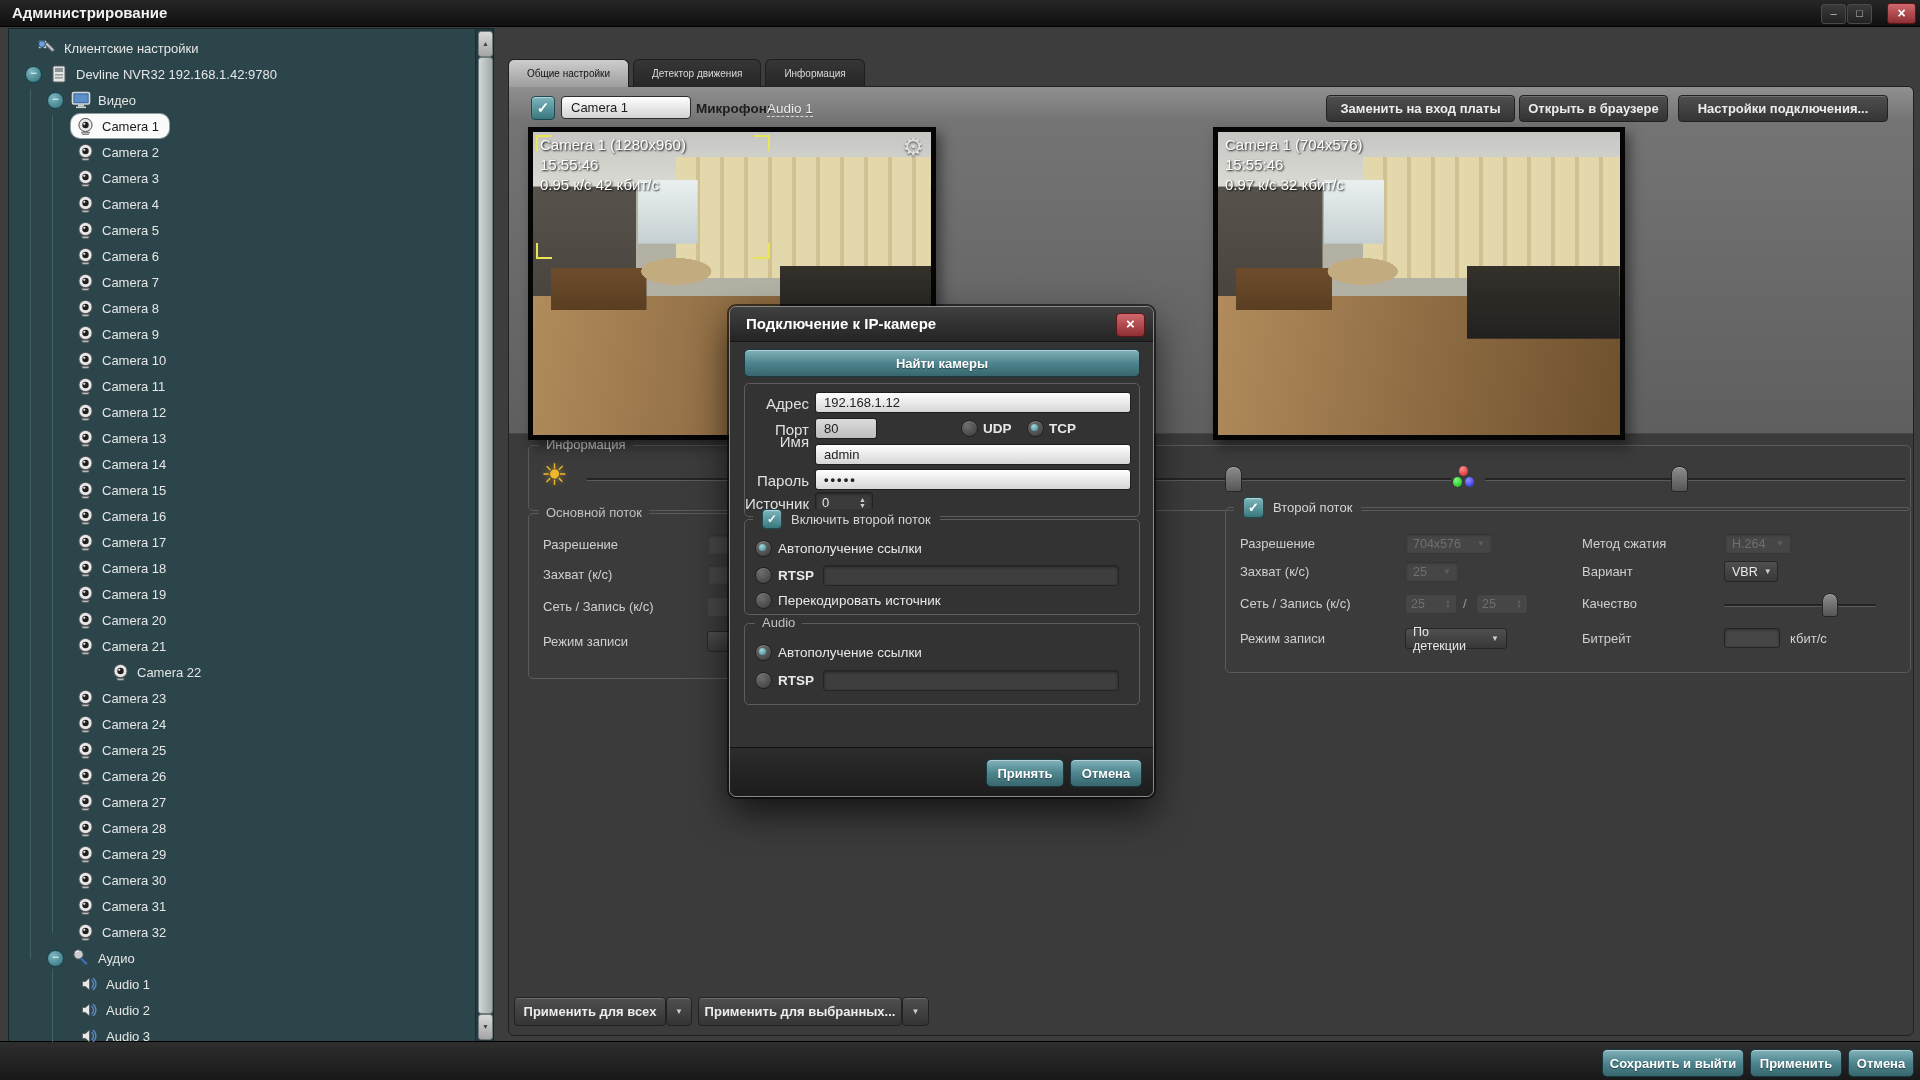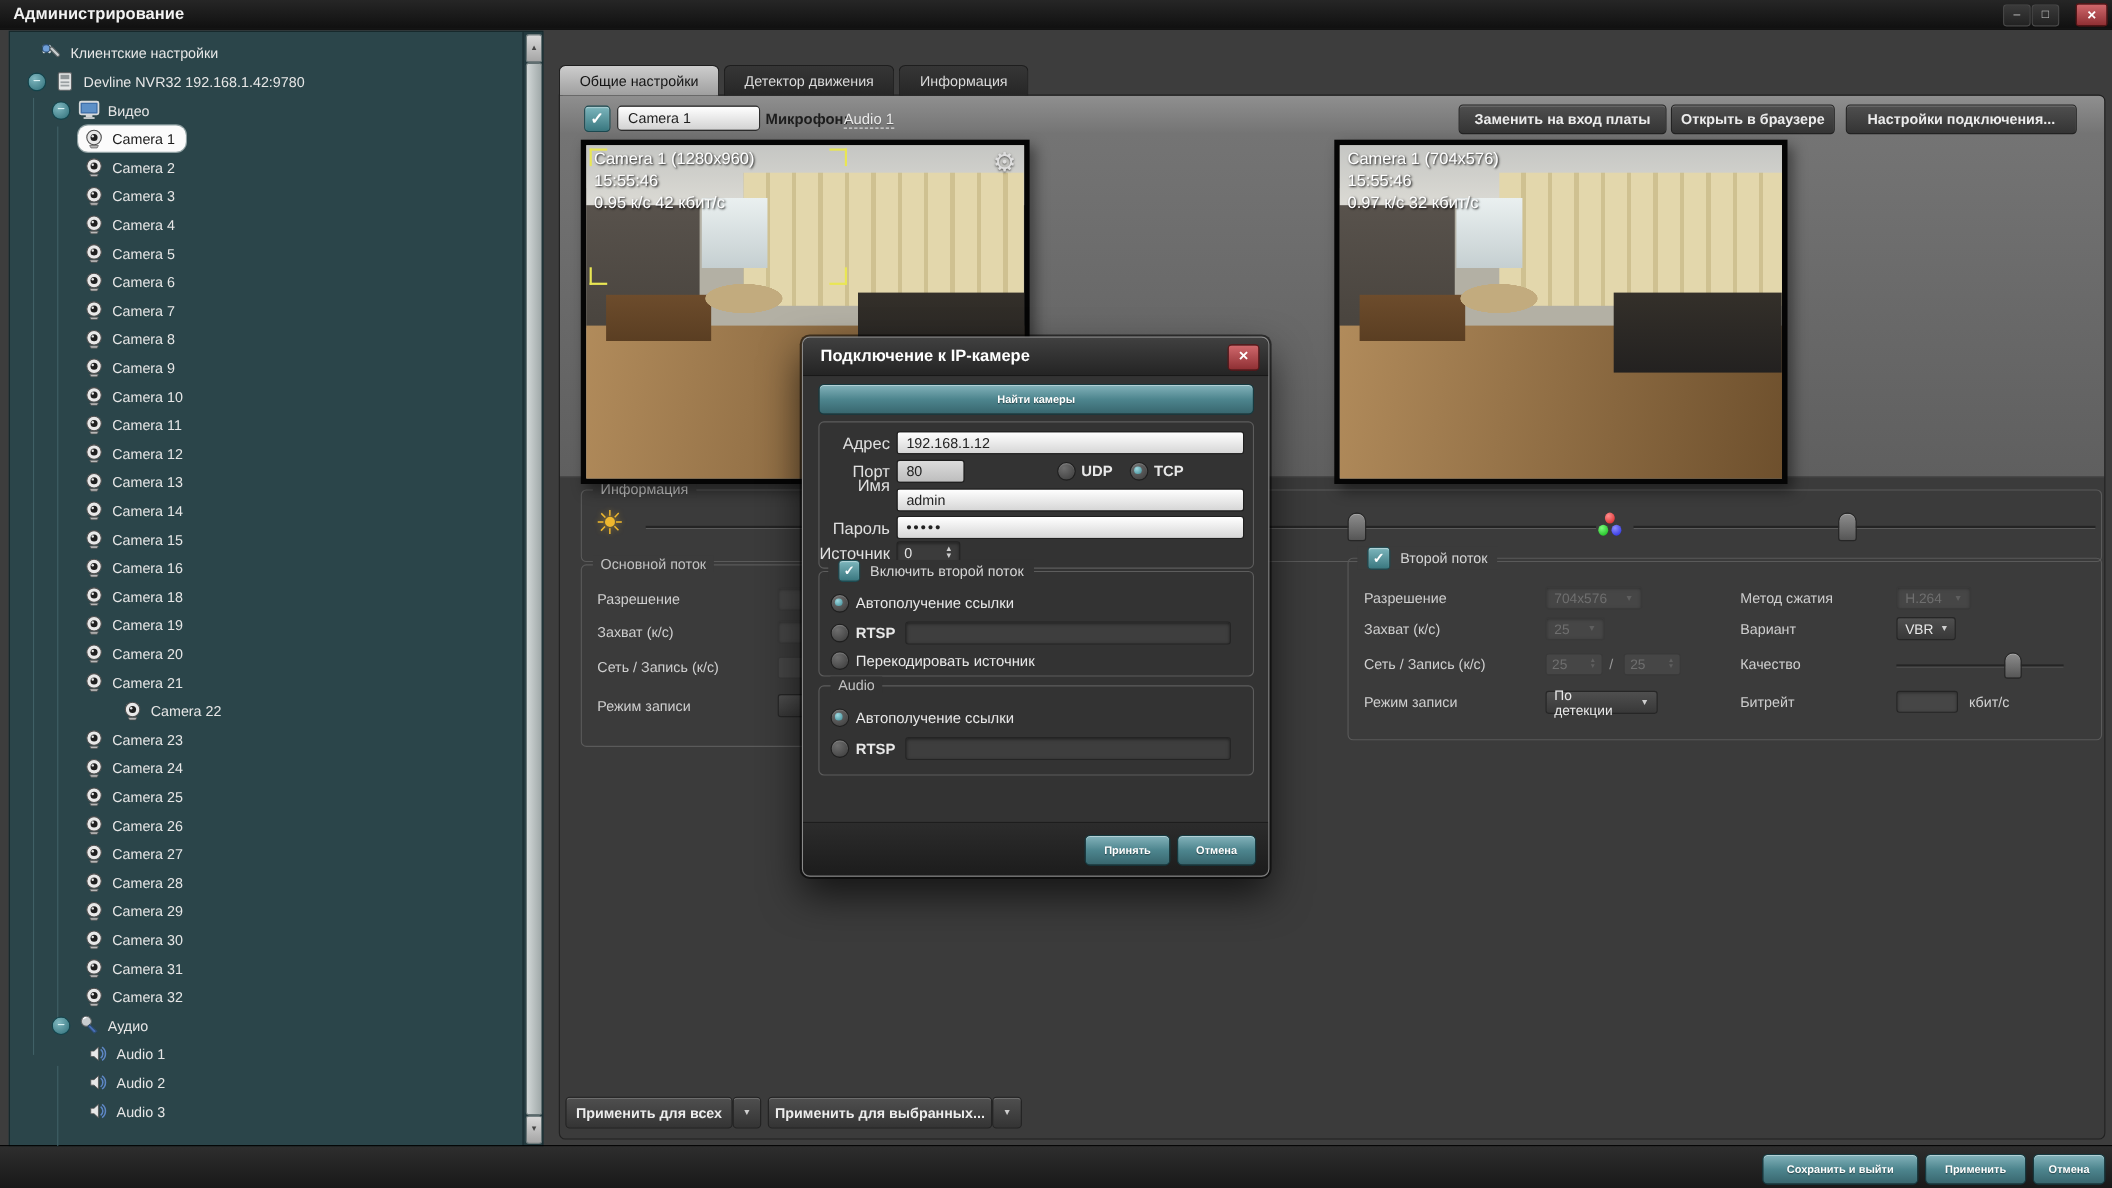--- a/index.html
+++ b/index.html
@@ -26,39 +26,39 @@
   .trow.selected .pill{background:#fbfbfb;border-radius:9px;padding:2px 10px 2px 4px;box-shadow:0 0 0 1px #8fa0a2;}
   .trow.selected .pill span{color:#1b1b1b;}
   .scrollbar{position:absolute;right:0;top:0;bottom:0;width:17px;background:#233a3f;border-left:1px solid #1a2c30;}
   .sb-btn{position:absolute;left:2px;width:13px;height:24px;border-radius:3px;background:linear-gradient(#d9d9d9,#a5a5a5);
           border:1px solid #6f7b7c;color:#454545;font-size:7px;text-align:center;line-height:24px;}
   .sb-thumb{position:absolute;left:2px;width:13px;top:28px;bottom:28px;border-radius:3px;
             background:linear-gradient(90deg,#d2d7d7,#a0a9a9);border:1px solid #6f7b7c;}
 
   
   .tabs{position:absolute;left:508px;top:59px;display:flex;gap:4px;z-index:3;}
-  .tab{height:27px;line-height:27px;padding:0 18px;font-size:13px;border-radius:6px 6px 0 0;
+  .tab{height:27px;line-height:27px;padding:0 18px;font-size:10px;border-radius:6px 6px 0 0;
        background:linear-gradient(#363636,#262626);border:1px solid #1e1e1e;border-bottom:none;color:#dadada;}
   .tab.active{background:linear-gradient(#cdcdcd,#9e9e9e);color:#141414;}
 
   
   .panel{position:absolute;left:508px;top:86px;width:1404px;height:948px;background:#3b3b3b;
          border:1px solid #212121;border-radius:0 6px 6px 6px;overflow:hidden;}
   .panel-top{position:absolute;left:0;top:0;right:0;height:346px;
              background:linear-gradient(#8f8f8f,#747474 10%,#676767 65%,#5f5f5f);border-bottom:1px solid #494949;}
 
   .checkbox{display:flex;align-items:center;justify-content:center;border-radius:4px;color:#fff;
             background:linear-gradient(#7db6bd,#39777f);border:1px solid #1d4a51;
             box-shadow:inset 0 1px 1px rgba(255,255,255,.45);font-weight:bold;}
   .text-input{background:linear-gradient(#ffffff,#d2d2d2);border:1px solid #2d2d2d;border-radius:4px;
               color:#1c1c1c;font-size:13px;padding:0 9px;font-family:"Liberation Sans",sans-serif;box-sizing:border-box;}
   .btn-dark{display:flex;align-items:center;justify-content:center;background:linear-gradient(#4f4f4f,#343434);
             border:1px solid #222;border-radius:4px;color:#ececec;font-size:13px;font-weight:bold;
             box-shadow:inset 0 1px 0 rgba(255,255,255,.18);}
-  .btn-teal{display:flex;align-items:center;justify-content:center;border-radius:5px;color:#fff;font-weight:bold;font-size:10px;
+  .btn-teal{display:flex;align-items:center;justify-content:center;border-radius:5px;color:#fff;font-weight:bold;font-size:13px;
             background:linear-gradient(#83b2ba 0%,#4d858e 50%,#38666e 100%);border:1px solid #163a40;
             box-shadow:inset 0 1px 0 rgba(255,255,255,.4);text-shadow:0 1px 1px rgba(0,0,0,.45);}
 
   
   .preview{position:absolute;background:#050505;padding:5px;box-shadow:5px 6px 12px rgba(0,0,0,.45);z-index:2;}
   .scene{width:100%;height:100%;position:relative;background-color:#b3b0a4;background-repeat:no-repeat;
     background-image:
       radial-gradient(ellipse 58px 22px at 36% 46%, #c2ab7e 60%, transparent 61%),
       linear-gradient(#6d4c2c,#5a3e22),
       linear-gradient(#34302a,#232120),
@@ -390,20 +390,33 @@
           <div class="trow" style="padding-left:62px;">
             <span class="pill">
               <span class="ticon">
                 <svg width="19" height="19" viewBox="0 0 19 19">
                   <circle cx="9.5" cy="8" r="6.6" fill="#e8e8e8" stroke="#4f4f4f"></circle>
                   <circle cx="9.5" cy="8" r="3.2" fill="#1f1f1f"></circle>
                   <circle cx="8.3" cy="6.8" r="1.1" fill="#e8e8e8"></circle>
                   <path d="M5.5 15.3 h8 l-1.2 2.2 h-5.6 z" fill="#b9b9b9" stroke="#4f4f4f" stroke-width=".6"></path>
                 </svg>
               </span>
+              <span>Camera 17</span>
+            </span>
+          </div>
+          <div class="trow" style="padding-left:62px;">
+            <span class="pill">
+              <span class="ticon">
+                <svg width="19" height="19" viewBox="0 0 19 19">
+                  <circle cx="9.5" cy="8" r="6.6" fill="#e8e8e8" stroke="#4f4f4f"></circle>
+                  <circle cx="9.5" cy="8" r="3.2" fill="#1f1f1f"></circle>
+                  <circle cx="8.3" cy="6.8" r="1.1" fill="#e8e8e8"></circle>
+                  <path d="M5.5 15.3 h8 l-1.2 2.2 h-5.6 z" fill="#b9b9b9" stroke="#4f4f4f" stroke-width=".6"></path>
+                </svg>
+              </span>
               <span>Camera 18</span>
             </span>
           </div>
           <div class="trow" style="padding-left:62px;">
             <span class="pill">
               <span class="ticon">
                 <svg width="19" height="19" viewBox="0 0 19 19">
                   <circle cx="9.5" cy="8" r="6.6" fill="#e8e8e8" stroke="#4f4f4f"></circle>
                   <circle cx="9.5" cy="8" r="3.2" fill="#1f1f1f"></circle>
                   <circle cx="8.3" cy="6.8" r="1.1" fill="#e8e8e8"></circle>

